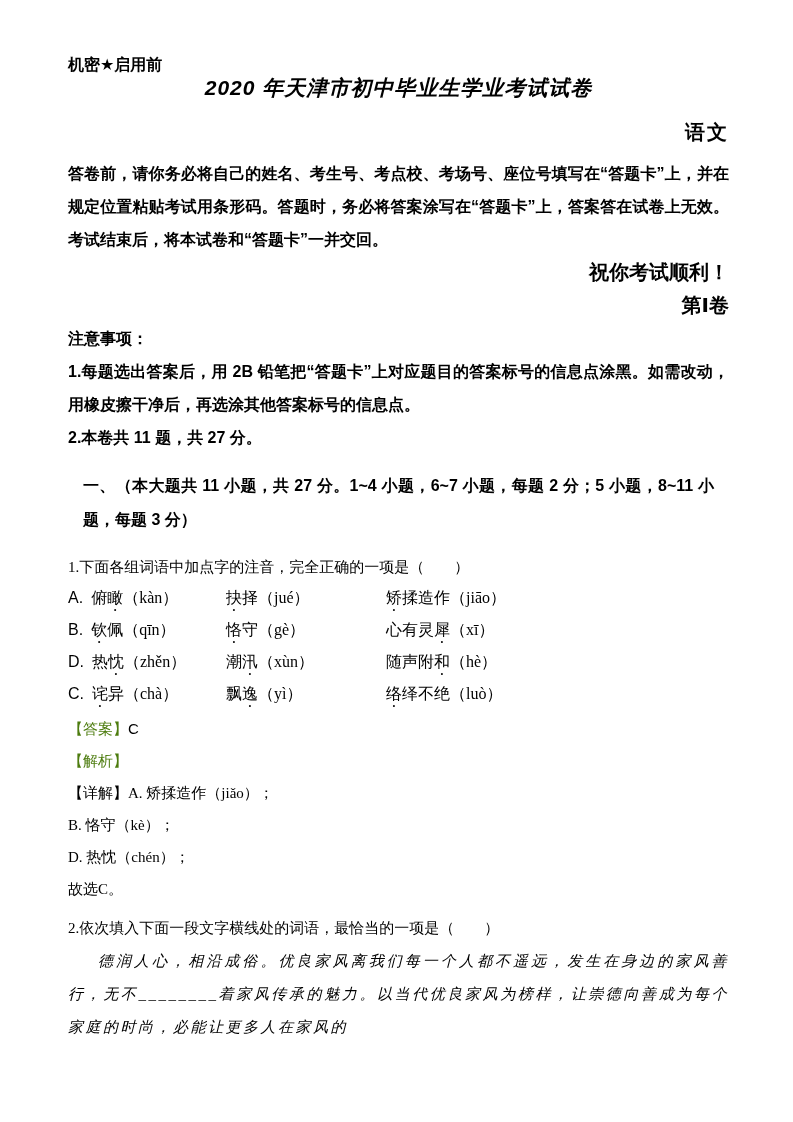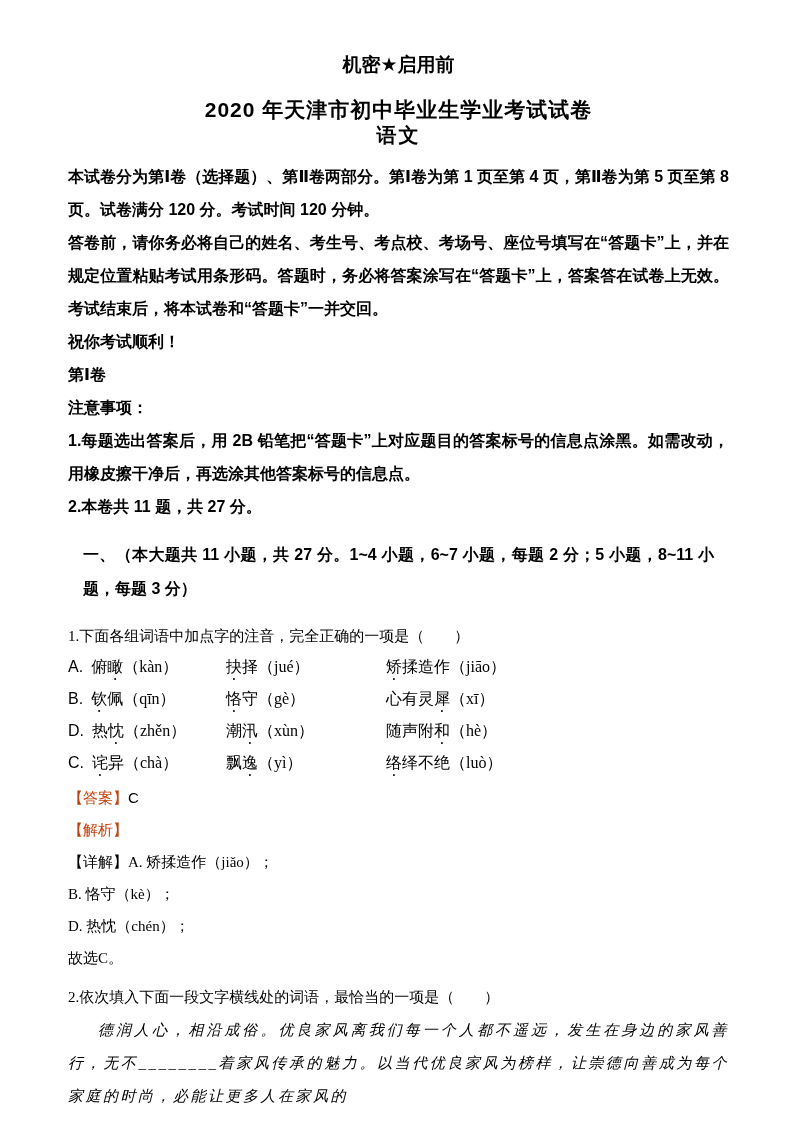--- a/index.html
+++ b/index.html
@@ -1,57 +1,56 @@
 <!DOCTYPE html>
 <html lang="zh"><head>
 <meta charset="utf-8">
 <style>
   html,body{margin:0;padding:0;background:#ffffff;}
   body{width:793px;height:1122px;overflow:hidden;color:#000;
        font-family:"Liberation Serif",serif;}
   .page{box-sizing:border-box;width:793px;height:1122px;
         padding:55px 64px 0 68px;background:#fff;}
   .bold-sans{font-family:"Liberation Sans","DejaVu Sans",sans-serif;font-weight:bold;}
-  .secret{font-size:19px;line-height:20px;text-align:center;}
-  .exam-title{text-align:center;font-size:21px;line-height:26px;margin-top:22px;letter-spacing:1px;}
-  .subject-title{text-align:center;font-size:20px;line-height:25px;letter-spacing:2px;}
+  .secret{font-size:16px;line-height:20px;}
+  .exam-title{text-align:center;font-size:21px;line-height:26px;letter-spacing:1px;font-style:italic;}
+  .subject-title{text-align:right;font-size:20px;line-height:25px;margin-top:19px;letter-spacing:2px;}
   .intro{margin-top:12px;}
   .intro p{margin:0;font-size:16px;line-height:33px;text-align:justify;}
-  .center-line{text-align:left;font-size:16px;line-height:33px;}
+  .center-line{text-align:right;font-size:20px;line-height:33px;}
   .notes-title{font-size:16px;line-height:33px;}
   .note{font-size:16px;line-height:33px;margin:0;text-align:justify;}
   .part-heading{font-size:16px;line-height:34px;margin:15px;text-align:justify;}
   .stem{font-size:15px;line-height:31px;margin-top:8px;}
   .opt-table{margin-top:2px;}
   .opt-row{display:grid;grid-template-columns:158px 160px auto;height:32px;
            align-items:center;font-size:16px;}
   .opt-label{margin-right:8px;font-family:"Liberation Sans","DejaVu Sans",sans-serif;}
   .em-dot{-webkit-text-emphasis:filled dot;-webkit-text-emphasis-position:under right;
           text-emphasis:filled dot;text-emphasis-position:under right;}
   .ans-line{font-size:15px;line-height:32px;margin:0;}
-  .marker{color:#c2410c;}
+  .marker{color:#4d7c0f;}
   .ans-val{font-family:"Liberation Sans","DejaVu Sans",sans-serif;}
   .q2-stem{font-size:15px;line-height:32px;margin-top:7px;}
   .passage{font-size:15px;line-height:33px;margin:0;margin-top:1px;
            font-style:italic;letter-spacing:2.5px;text-align:justify;text-indent:2em;
            font-family:"Liberation Serif","DejaVu Serif",serif;}
 </style>
 </head>
 <body>
 
 <div class="page">
 
   <div class="secret bold-sans">机密★启用前</div>
 
   <div class="exam-title bold-sans">2020 年天津市初中毕业生学业考试试卷</div>
 
   <div class="subject-title bold-sans">语文</div>
 
   <div class="intro bold-sans">
-    <p>本试卷分为第Ⅰ卷（选择题）、第Ⅱ卷两部分。第Ⅰ卷为第 1 页至第 4 页，第Ⅱ卷为第 5 页至第 8 页。试卷满分 120 分。考试时间 120 分钟。</p>
     <p>答卷前，请你务必将自己的姓名、考生号、考点校、考场号、座位号填写在“答题卡”上，并在规定位置粘贴考试用条形码。答题时，务必将答案涂写在“答题卡”上，答案答在试卷上无效。考试结束后，将本试卷和“答题卡”一并交回。</p>
   </div>
 
   <div class="center-line bold-sans">祝你考试顺利！</div>
 
   <div class="center-line bold-sans">第Ⅰ卷</div>
 
   <div class="notes-title bold-sans">注意事项：</div>
 
   <p class="note bold-sans">1.每题选出答案后，用 2B 铅笔把“答题卡”上对应题目的答案标号的信息点涂黑。如需改动，用橡皮擦干净后，再选涂其他答案标号的信息点。</p>

